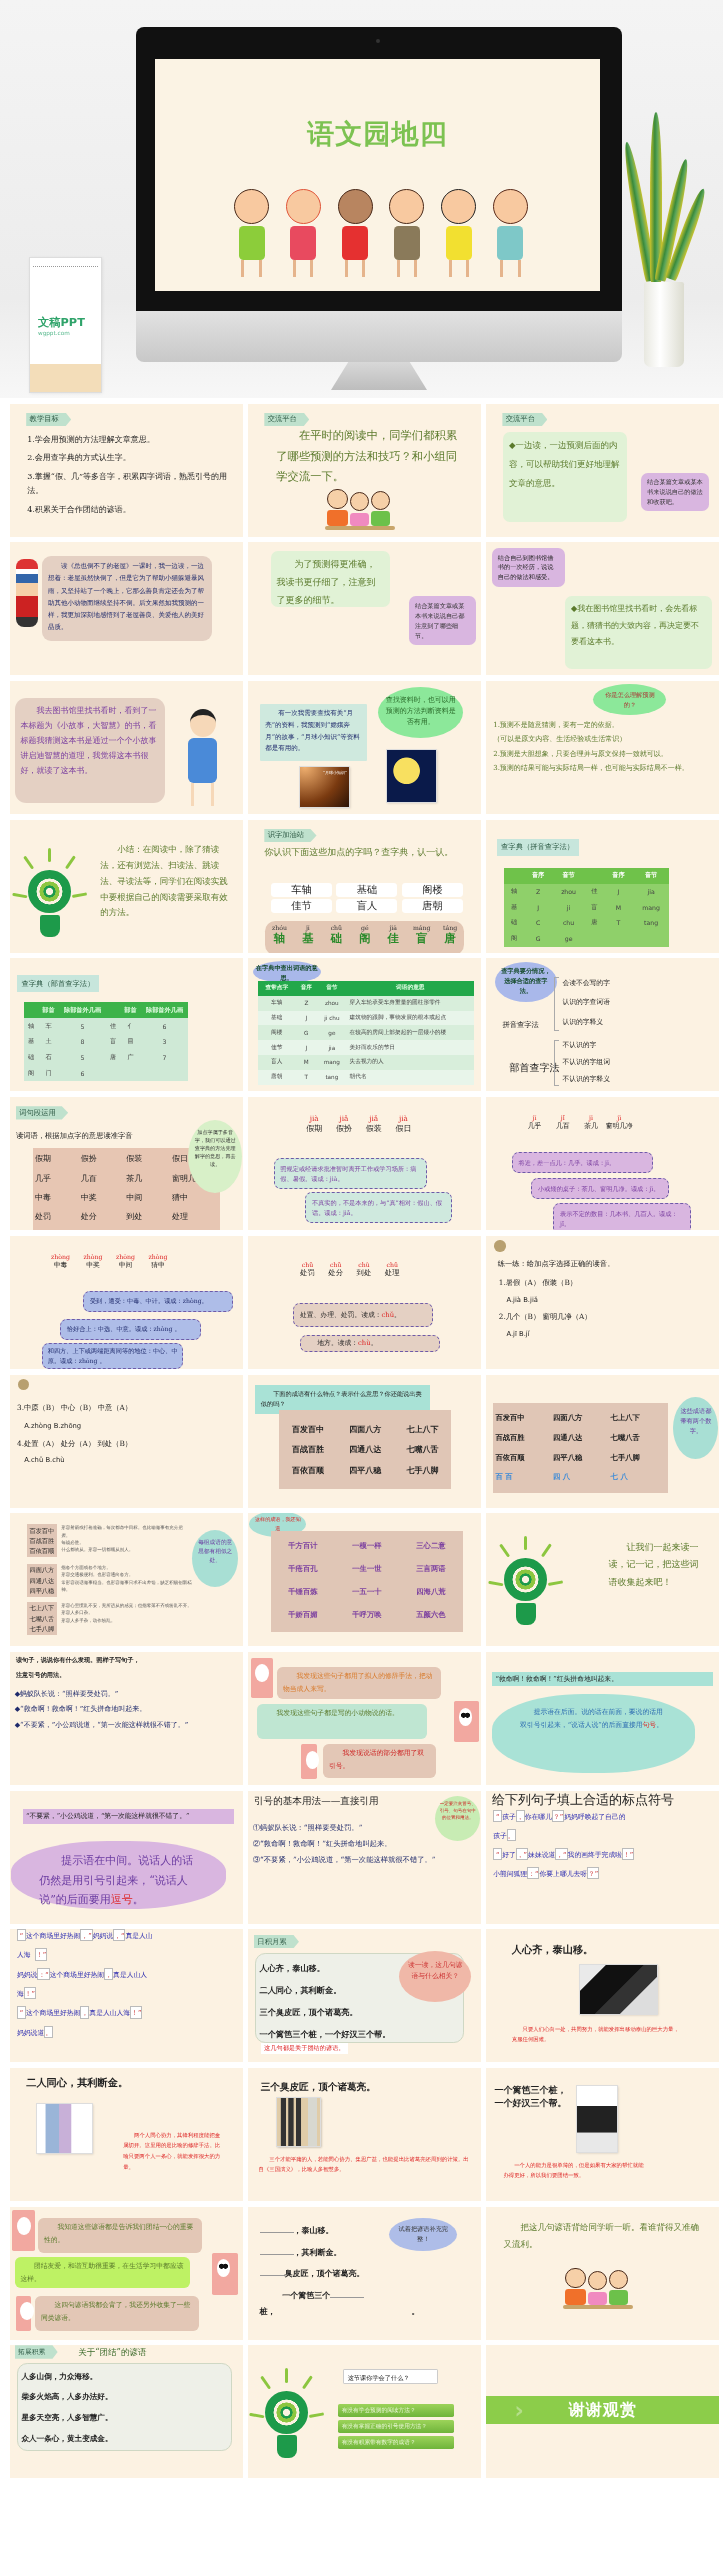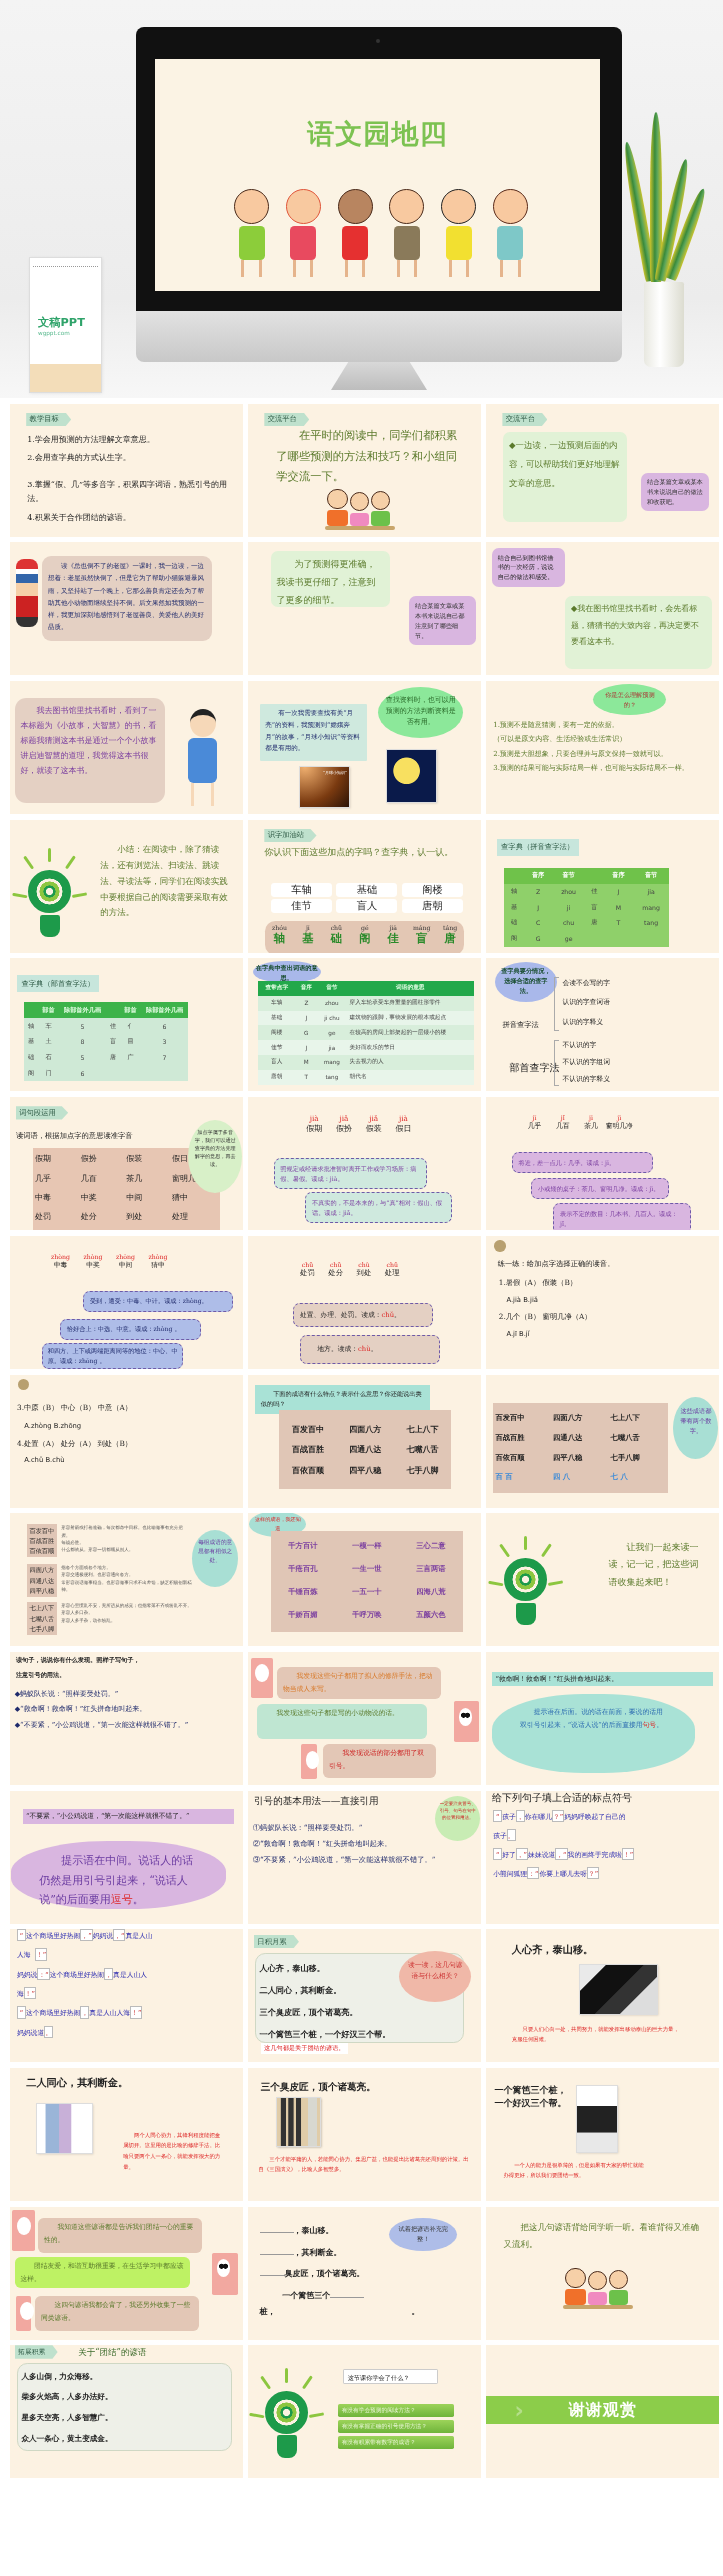--- a/index.html
+++ b/index.html
@@ -116,21 +116,21 @@
   </div>
 </section>
 
 <main class="grid">
 
   <div class="slide">
     <div class="tag">教学目标</div>
     <div class="t" style="left:17px;top:29px;width:203px;font-size:8px">
       <div>1.学会用预测的方法理解文章意思。</div>
       <div style="margin-top:4.5px">2.会用查字典的方式认生字。</div>
-      <div style="margin-top:13px">3.掌握“假、几”等多音字，积累四字词语，熟悉引号的用法。</div>
+      <div style="margin-top:5px">3.掌握“假、几”等多音字，积累四字词语，熟悉引号的用法。</div>
       <div style="margin-top:4.5px">4.积累关于合作团结的谚语。</div>
     </div>
   </div>
 
   <div class="slide">
     <div class="tag">交流平台</div>
     <div class="t green-text" style="left:28px;top:22.6px;width:187px;font-size:11.3px;line-height:1.8;text-indent:2em">在平时的阅读中，同学们都积累了哪些预测的方法和技巧？和小组同学交流一下。</div>
     <div style="position:absolute;left:79px;top:85px;width:73px;height:44px">
       <div style="position:absolute;left:0;top:0;width:20.3px;height:20.3px;border-radius:50%;background:#f6d0a8;border:1.7px solid #4a2a1a"></div>
       <div style="position:absolute;left:22.6px;top:3.4px;width:19px;height:19px;border-radius:50%;background:#f6d0a8;border:1.7px solid #4a2a1a"></div>
@@ -488,21 +488,21 @@
       <div class="red" style="font-size:6.2px">chǔ</div>
         <div class="red" style="font-size:6.2px">chǔ</div>
         <div class="red" style="font-size:6.2px">chù</div>
         <div class="red" style="font-size:6.2px">chǔ</div>
       <div style="font-size:7.3px">处罚</div>
         <div style="font-size:7.3px">处分</div>
         <div style="font-size:7.3px">到处</div>
         <div style="font-size:7.3px">处理</div>
     </div>
     <div class="bubble b-pink dash" style="left:45px;top:67px;width:140px;font-size:6.8px;padding:5.7px"><span>处置、办理、处罚。读成：</span><span class="red">chǔ</span>。</div>
-    <div class="bubble b-pink dash" style="left:52px;top:99px;width:140px;font-size:6.8px;padding:8px 16px"><span>地方。读成：</span><span class="red">chù</span>。</div>
+    <div class="bubble b-pink dash" style="left:52px;top:99px;width:140px;font-size:6.8px;padding:2px 16px"><span>地方。读成：</span><span class="red">chù</span>。</div>
   </div>
 
   <div class="slide">
     <div style="position:absolute;left:8px;top:4.5px;width:11.3px;height:11.3px;border-radius:50%;background:#b8a070"></div>
     <div class="t" style="left:11.3px;top:22.6px;font-size:7.3px">练一练：给加点字选择正确的读音。</div>
     <div class="t" style="left:12.4px;top:41px;font-size:7.3px">1.暑假（A）   假装（B）</div>
     <div class="t" style="left:20px;top:59px;font-size:6.8px;font-family:'DejaVu Sans',sans-serif">A.jià      B.jiǎ</div>
     <div class="t" style="left:12.4px;top:75px;font-size:7.3px">2.几个（B）   窗明几净（A）</div>
     <div class="t" style="left:20px;top:93px;font-size:6.8px;font-family:'DejaVu Sans',sans-serif">A.jī      B.jǐ</div>
   </div>
@@ -653,21 +653,21 @@
     <div class="t" style="left:5.7px;top:2.3px;font-size:9.6px">引号的基本用法——直接引用</div>
     <div class="t navy" style="left:4.5px;top:29px;width:187px;font-size:7.3px;line-height:2.25">
       <div>①蚂蚁队长说：“照样要受处罚。”</div>
         <div>②“救命啊！救命啊！”红头拼命地叫起来。</div>
         <div>③“不要紧，”小公鸡说道，“第一次能这样就很不错了。”</div>
     </div>
     <div class="bubble b-cloud" style="left:187px;top:5.7px;width:45px;height:45px;background:#c8ecb4;font-size:4.5px;color:#c22;text-align:center;padding:3.4px">一定要注意冒号、引号、句号在句中的位置和用法。</div>
   </div>
 
   <div class="slide">
-    <div class="t" style="left:5.7px;top:-1.1px;font-size:10px">给下列句子填上合适的标点符号</div>
+    <div class="t" style="left:5.7px;top:-1.1px;font-size:13px">给下列句子填上合适的标点符号</div>
     <div class="t" style="left:6.8px;top:17px;width:220px;font-size:6.8px;color:#2a2ab0;line-height:2.8;font-family:'DejaVu Sans',sans-serif">
       <div><span class="box">“</span><span>孩子</span><span class="box">，</span><span>你在哪儿</span><span class="box">？”</span><span>妈妈呼唤起了自己的</span></div>
       <div><span>孩子</span><span class="box">。</span></div>
       <div><span class="box">“</span><span>好了</span><span class="box">，”</span><span>妹妹说道</span><span class="box">，“</span><span>我的画终于完成啦</span><span class="box">！”</span></div>
       <div><span>小熊问狐狸</span><span class="box">：“</span><span>你要上哪儿去呀</span><span class="box">？”</span></div>
     </div>
   </div>
 
   <div class="slide">
     <div class="t" style="left:6.8px;top:-2.3px;width:220px;font-size:6.8px;color:#2a2ab0;line-height:2.85;font-family:'DejaVu Sans',sans-serif">

